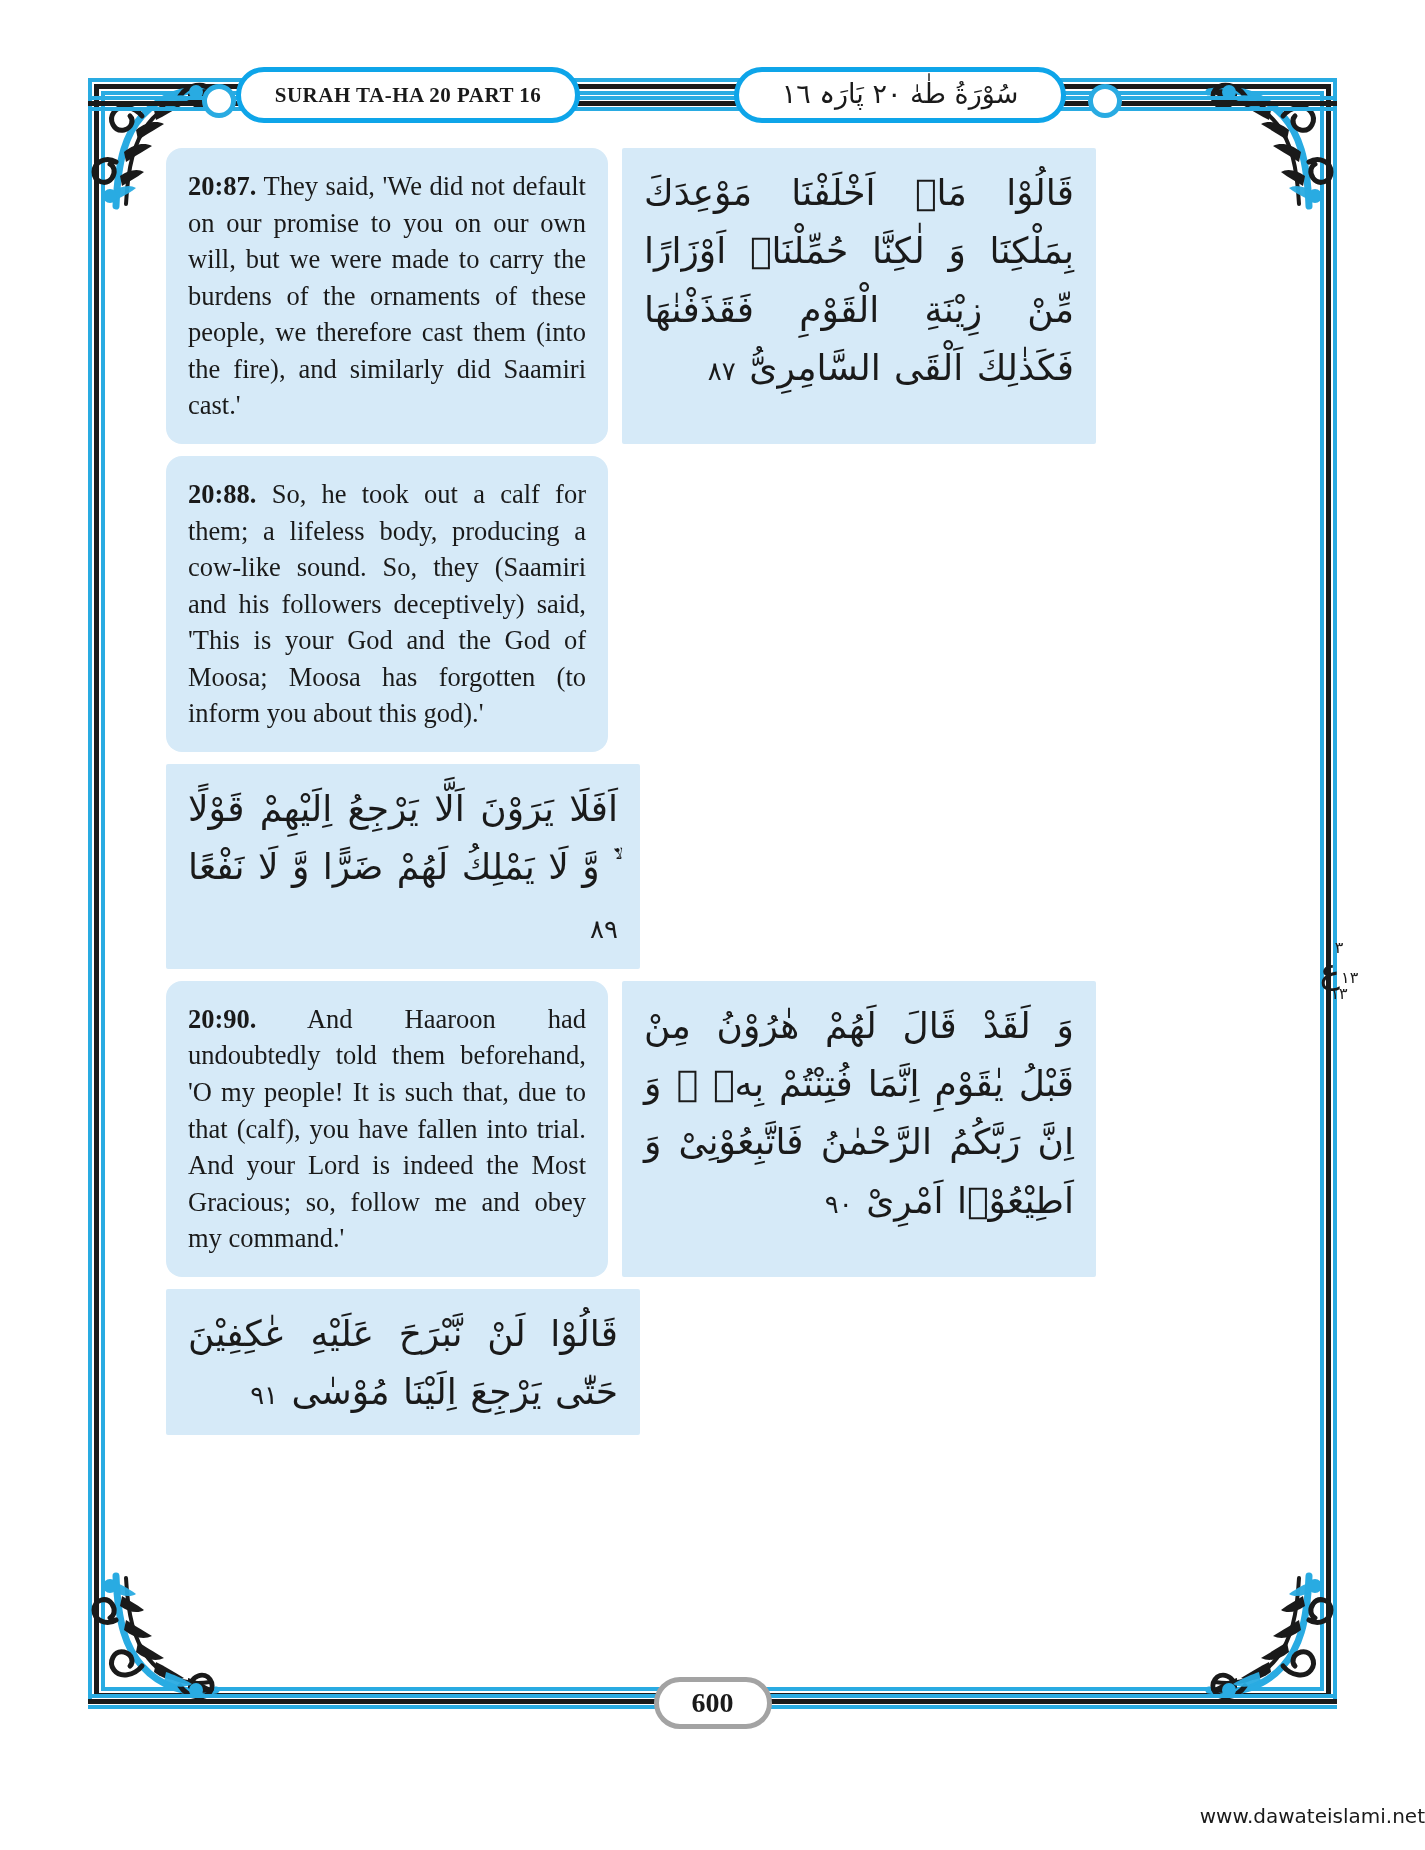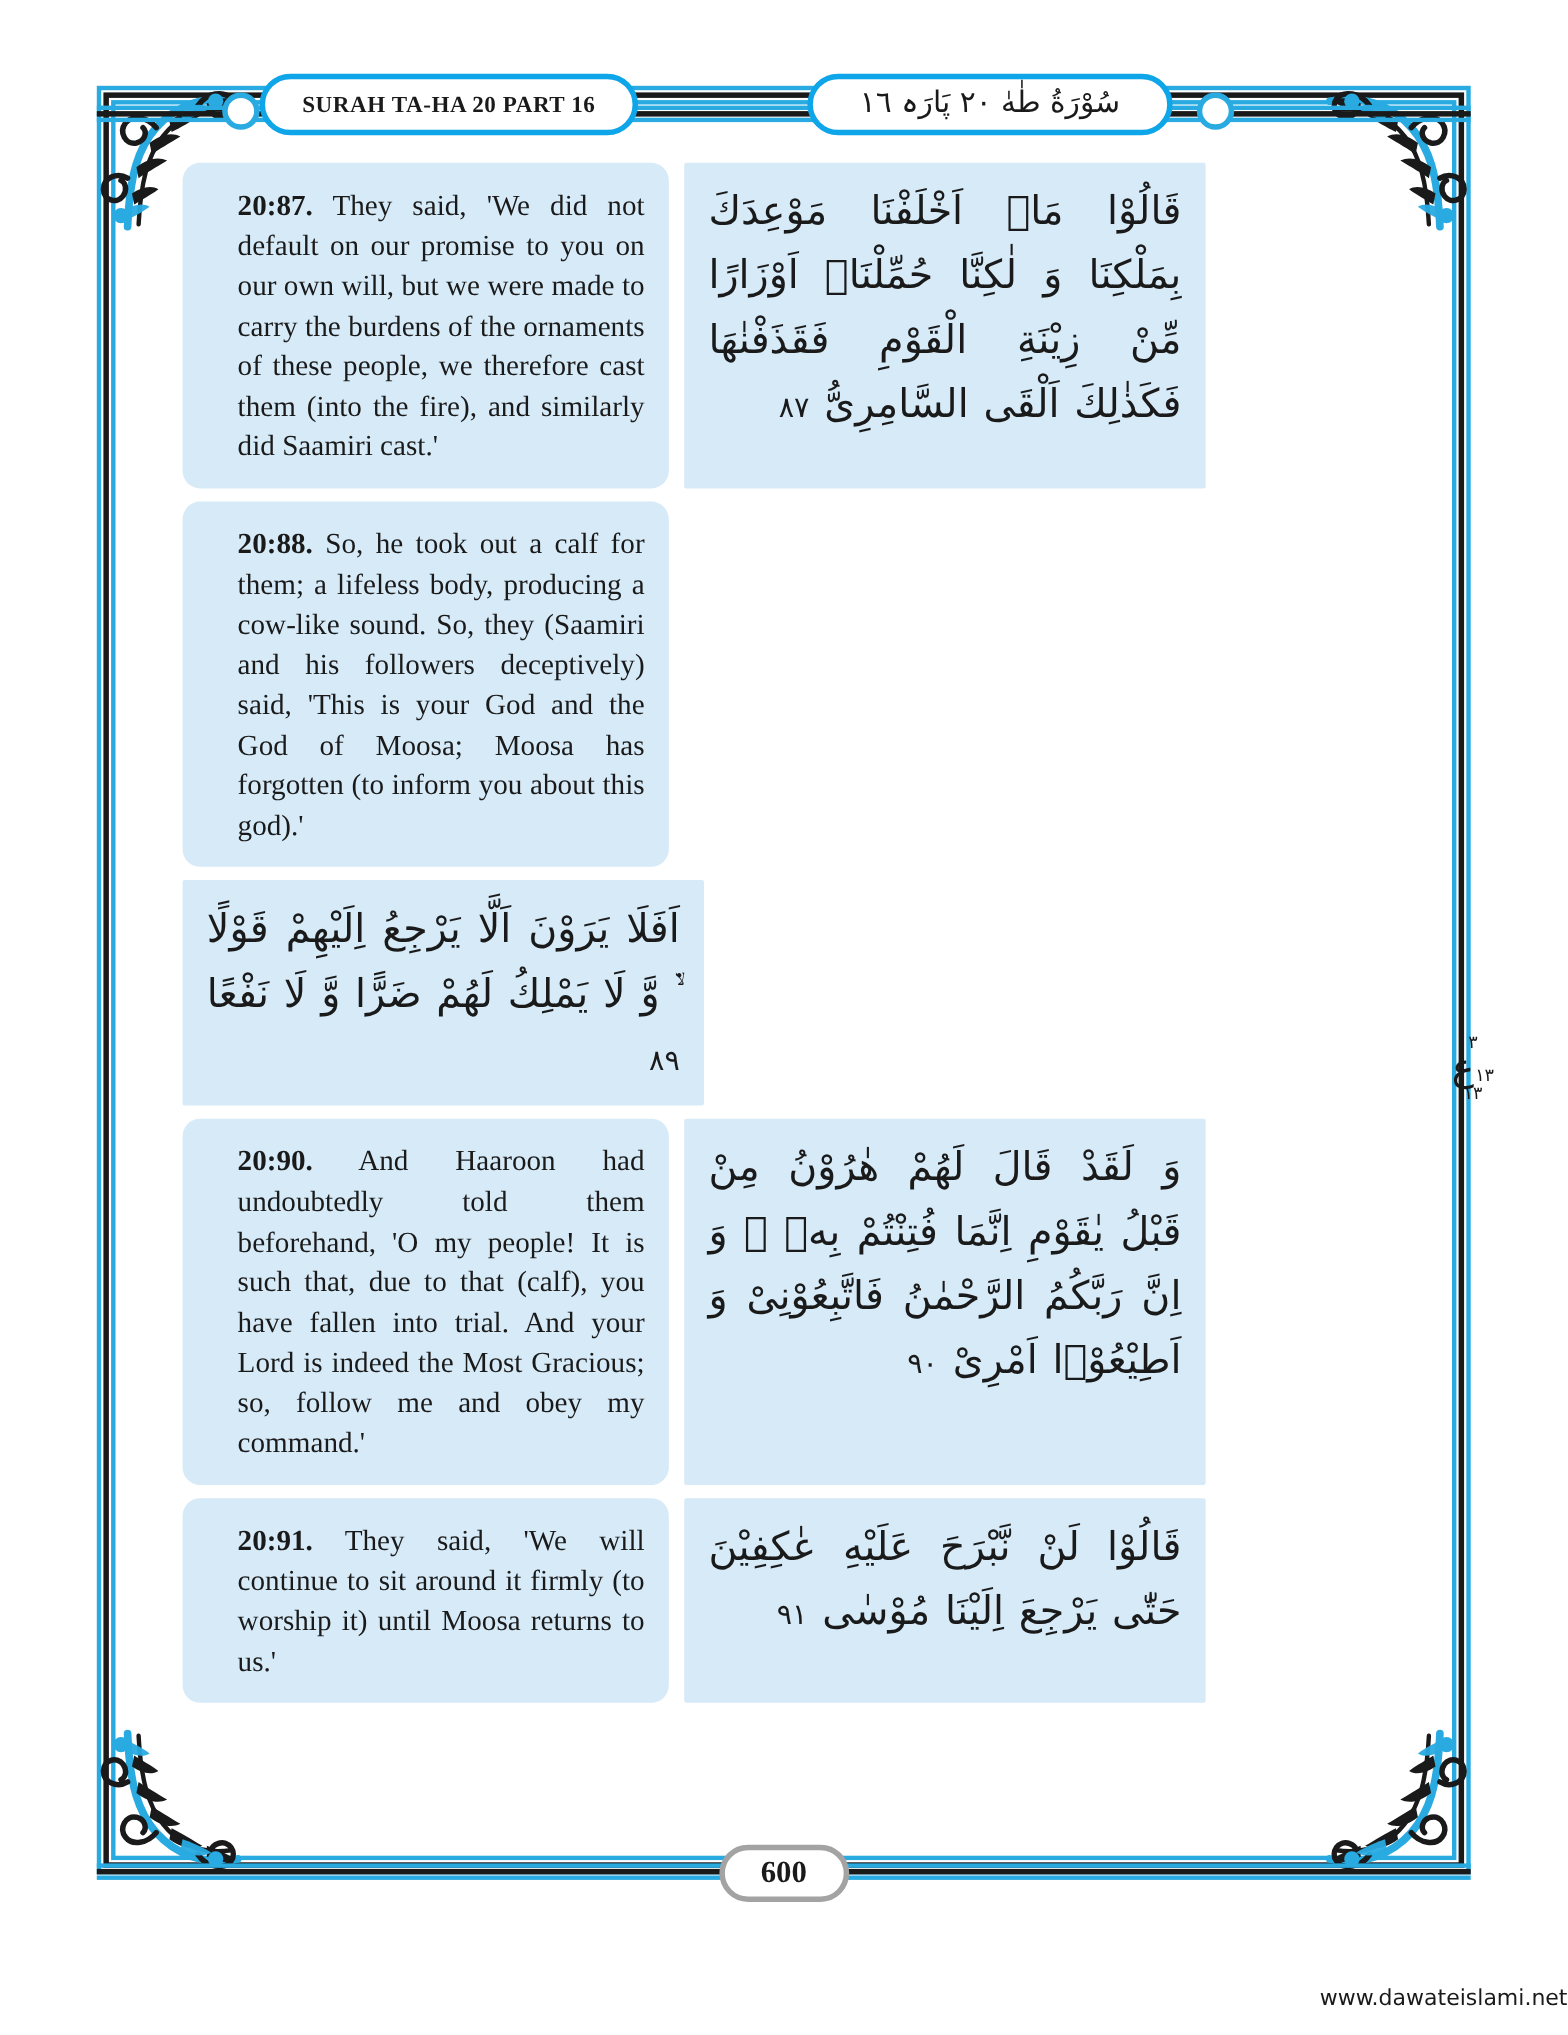--- a/index.html
+++ b/index.html
@@ -166,21 +166,20 @@
   }
 
   .eng-text {
     font-family: "Liberation Serif", "DejaVu Serif", serif;
     font-size: 26.5px;
     line-height: 1.38;
     color: #1A1A1A;
     text-align: justify;
     text-align-last: left;
     hyphens: none;
-    margin-left: 28px;
   }
   .eng-text .vnum {
     font-weight: bold;
   }
 
   .ar-text {
     font-family: "DejaVu Sans", "Liberation Sans", sans-serif;
     font-size: 36px;
     line-height: 1.62;
     color: #1A1A1A;
@@ -435,23 +434,20 @@
     <div class="verse-row">
       <div class="eng-cell">
         <div class="eng-text"><span class="vnum">20:90.</span> <span>And Haaroon had undoubtedly told them beforehand, 'O my people! It is such that, due to that (calf), you have fallen into trial. And your Lord is indeed the Most Gracious; so, follow me and obey my command.'</span></div>
       </div>
       <div class="ar-cell">
         <div class="ar-text"><span>وَ لَقَدْ قَالَ لَهُمْ هٰرُوْنُ مِنْ قَبْلُ یٰقَوْمِ اِنَّمَا فُتِنْتُمْ بِهٖ ۚ وَ اِنَّ رَبَّكُمُ الرَّحْمٰنُ فَاتَّبِعُوْنِیْ وَ اَطِیْعُوْۤا اَمْرِیْ</span> <span class="ayah-end">۹۰</span></div>
       </div>
     </div>
 
     <div class="verse-row">
-      <div class="eng-cell">
-        <div class="eng-text"><span class="vnum">20:91.</span> <span>They said, 'We will continue to sit around it firmly (to worship it) until Moosa returns to us.'</span></div>
-      </div>
       <div class="ar-cell">
         <div class="ar-text"><span>قَالُوْا لَنْ نَّبْرَحَ عَلَیْهِ عٰكِفِیْنَ حَتّٰى یَرْجِعَ اِلَیْنَا مُوْسٰى</span> <span class="ayah-end">۹۱</span></div>
       </div>
     </div>
 
   </div>
 
   <div class="ruku">
     <div class="rk-top">٣</div>
     <div class="rk-midrow">

